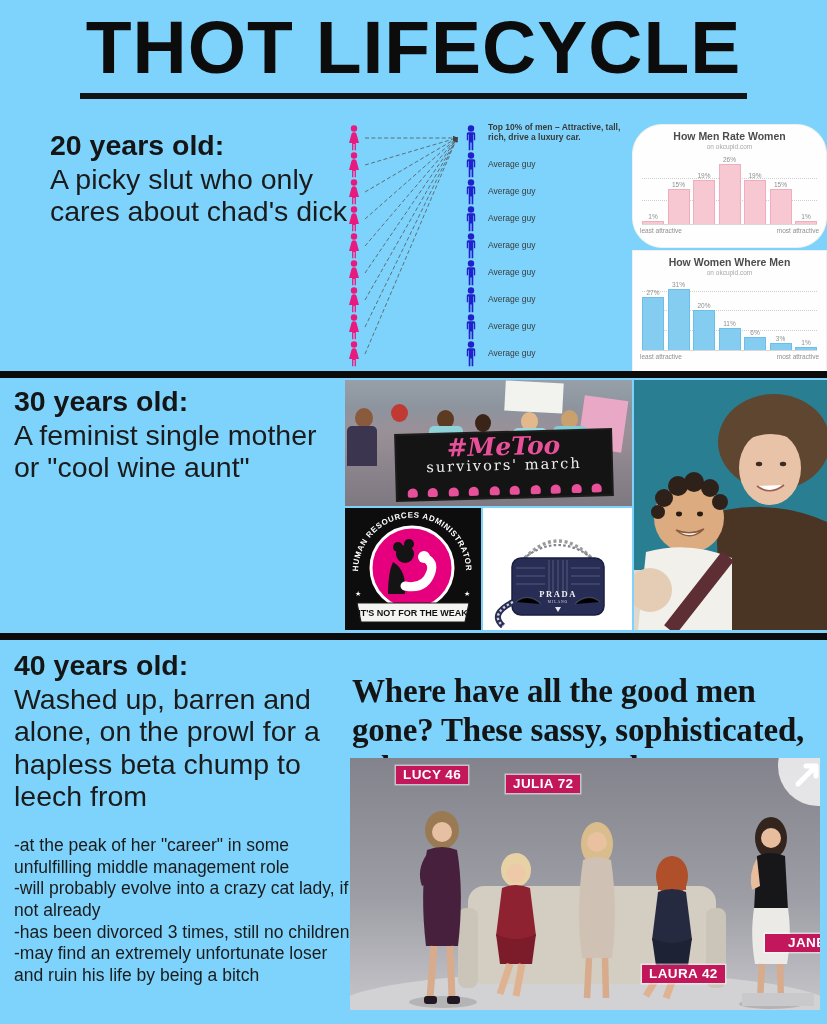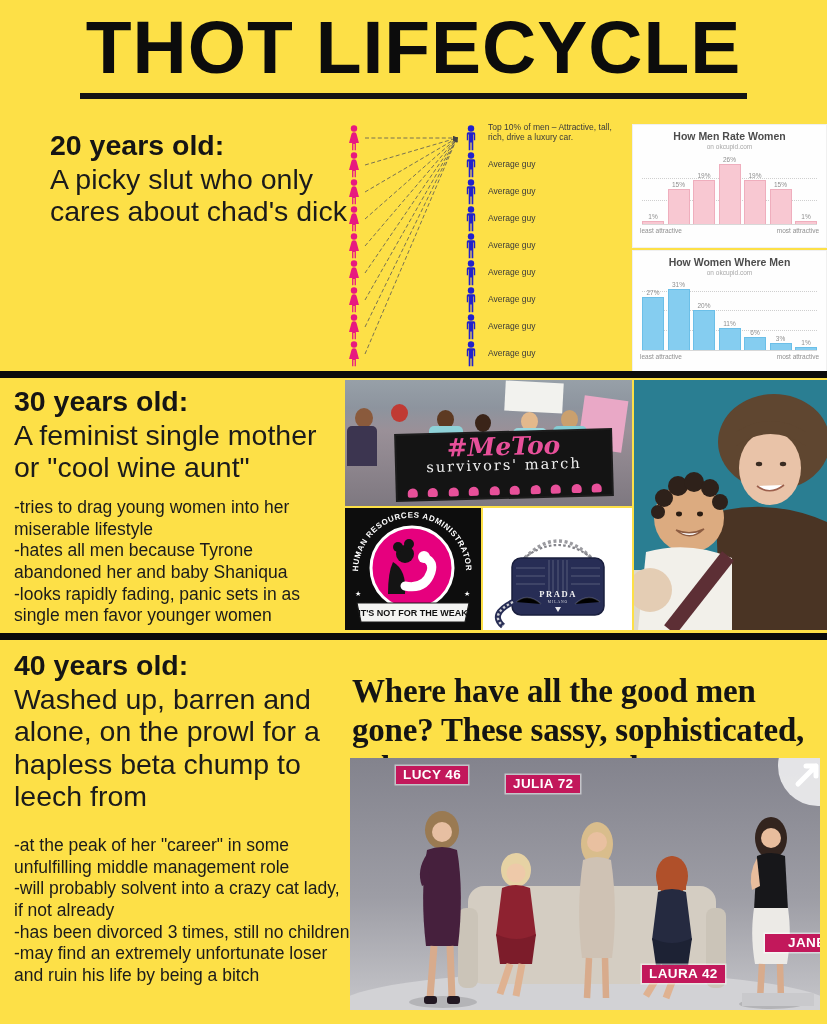--- a/index.html
+++ b/index.html
@@ -1,16 +1,16 @@
 <!DOCTYPE html>
 <html><head>
 <meta charset="utf-8">
 <style>
   html,body{margin:0;padding:0;background:#fff;}
-  #canvas{position:relative;width:827px;height:1024px;background:#fde047;overflow:hidden;
+  #canvas{position:relative;width:827px;height:1024px;background:#7dd3fc;overflow:hidden;
           font-family:"Liberation Sans",sans-serif;color:#111;}
 
   
   .title-wrap{position:absolute;top:8px;left:0;right:0;text-align:center;}
   .title{display:inline-block;font-size:75px;font-weight:bold;letter-spacing:1px;color:#0c0c0c;
          padding:0 6px 6px;border-bottom:6px solid #141414;line-height:1.05;}
 
   .divider{position:absolute;left:0;width:827px;height:7px;background:#0b0b0b;}
   #divider1{top:371px;} #divider2{top:633px;}
 
@@ -23,26 +23,26 @@
   .sec-bullets div{margin:0;}
   #text40 .sec-bullets{margin-top:22px;}
 
   
   #diagram{position:absolute;left:340px;top:123px;width:290px;height:247px;}
   .dg-woman,.dg-man{position:absolute;}
   .dg-woman{width:18px;height:26px;} .dg-man{width:18px;height:26px;}
   .dg-woman svg{fill:#e8197f;width:100%;height:100%;}
   .dg-man svg{fill:#2121cc;width:100%;height:100%;}
   .dg-label{position:absolute;font-size:8.5px;color:#3a3a3a;line-height:1.15;}
-  .dg-top-label{font-weight:normal;width:138px;}
+  .dg-top-label{font-weight:bold;width:138px;}
   #dg-arrows{position:absolute;left:0;top:0;width:290px;height:247px;}
 
   
   .chart{position:absolute;left:632px;width:193px;background:#fefefe;border:1px solid #f0f0f0;}
-  #chart0{top:124px;height:122px;} #chart1{top:250px;height:120px;}
+  #chart0{top:124px;height:122px;border-radius:30px;} #chart1{top:250px;height:120px;}
   .ch-title{text-align:center;font-size:10.5px;font-weight:bold;color:#4c4c4c;margin-top:5px;}
   .ch-sub{text-align:center;font-size:6.5px;color:#a8a8a8;margin-top:1px;}
   .ch-plot{position:relative;margin:6px 9px 0;height:68px;border-bottom:1px solid #d8d8d8;}
   .ch-grid{position:absolute;left:0;right:0;border-top:1px dotted #cfcfcf;height:0;}
   .ch-bars{position:absolute;left:0;right:0;bottom:0;top:0;display:flex;align-items:flex-end;justify-content:space-between;}
   .ch-bar{position:relative;width:20px;}
   .ch-val{position:absolute;top:-9px;left:-4px;right:-4px;text-align:center;font-size:6.5px;color:#8f8f8f;}
   .ch-x{display:flex;justify-content:space-between;margin:2px 7px 0;font-size:6.5px;color:#8f8f8f;line-height:1.1;}
   .ch-x .r{text-align:right;}
   .ch-x div{width:46px;}
@@ -269,25 +269,20 @@
         <div>least attractive</div>
         <div class="r">most attractive</div>
       </div>
     </div>
 
   <div class="divider" id="divider1"></div>
 
   <div class="sec-text" id="text30">
     <div class="sec-heading">30 years old:</div>
     <div class="sec-sub">A feminist single mother or "cool wine aunt"</div>
-    <div class="sec-bullets">
-      <div>-tries to drag young women into her miserable lifestyle</div>
-      <div>-hates all men because Tyrone abandoned her and baby Shaniqua</div>
-      <div>-looks rapidly fading, panic sets in as single men favor younger women</div>
-    </div>
   </div>
 
   <div id="metoo">
     <div class="mt-sign" style="left:160px;top:2px;width:58px;height:30px;transform:rotate(3deg);"></div>
     <div class="mt-sign" style="left:236px;top:18px;width:44px;height:52px;background:#e9a8c6;transform:rotate(8deg);"></div>
     <div class="mt-head" style="left:10px;top:28px;width:18px;height:20px;background:#8a5a3c;"></div>
     <div class="mt-head" style="left:46px;top:24px;width:17px;height:18px;background:#c03a33;"></div>
     <div class="mt-head" style="left:92px;top:30px;width:17px;height:19px;background:#5d3a22;"></div>
     <div class="mt-head" style="left:130px;top:34px;width:16px;height:18px;background:#3a2418;"></div>
     <div class="mt-head" style="left:176px;top:32px;width:17px;height:19px;background:#e3b98c;"></div>
@@ -397,21 +392,21 @@
     </svg>
   </div>
 
   <div class="divider" id="divider2"></div>
 
   <div class="sec-text" id="text40">
     <div class="sec-heading">40 years old:</div>
     <div class="sec-sub">Washed up, barren and alone, on the prowl for a hapless beta chump to leech from</div>
     <div class="sec-bullets">
       <div>-at the peak of her "career" in some unfulfilling middle management role</div>
-      <div>-will probably solvent into a crazy cat lady, if not already</div>
+      <div>-will probably evolve into a crazy cat lady, if not already</div>
       <div>-has been divorced 3 times, still no children</div>
       <div>-may find an extremely unfortunate loser and ruin his life by being a bitch</div>
     </div>
   </div>
 
   <div id="headline">Where have all the good men gone? These sassy, sophisticated, solvent women say they are struggling to find other halves that can measure up</div>
 
   <div id="groupphoto">
     <svg width="470" height="252" viewBox="0 0 470 252">
       <defs>

